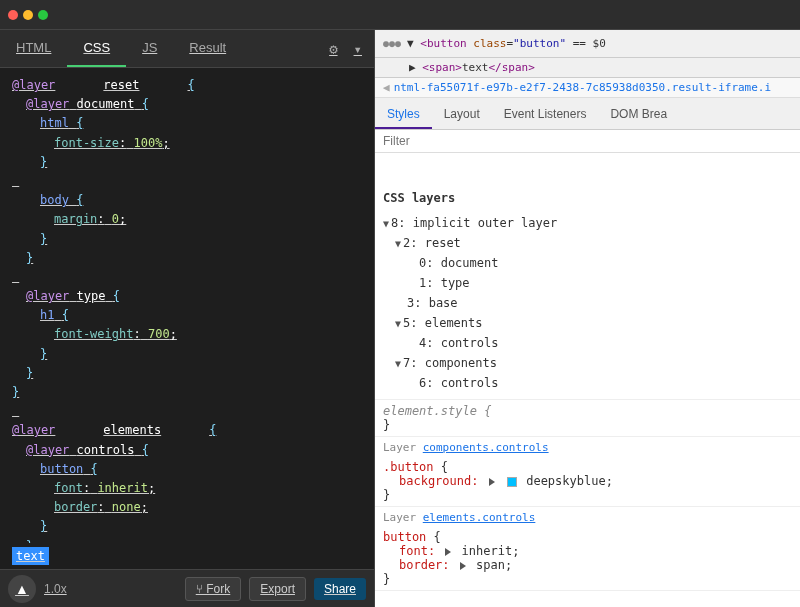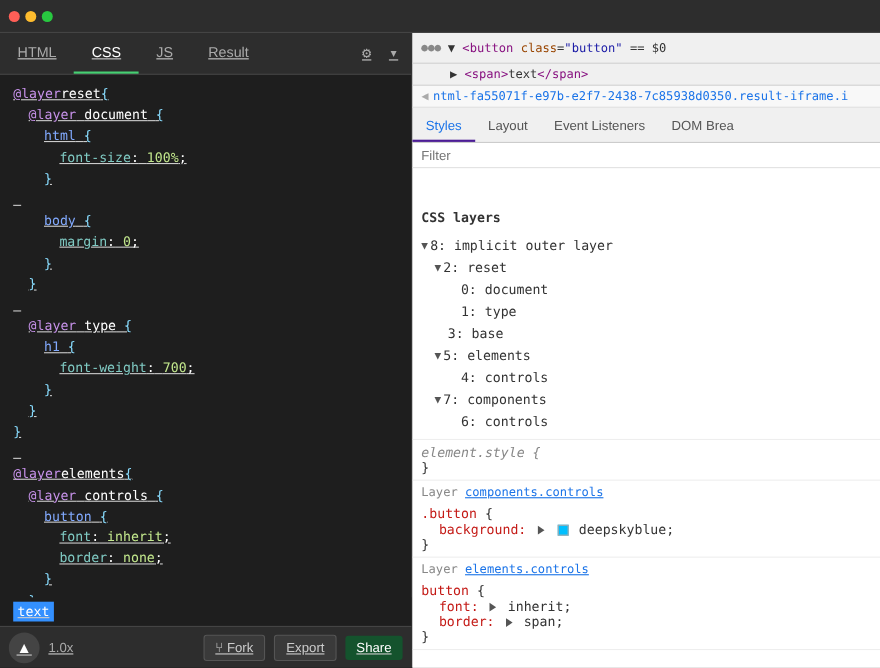--- a/index.html
+++ b/index.html
@@ -84,20 +84,21 @@
       flex: 1;
       overflow-y: auto;
       padding: 8px 0;
       font-size: 12px;
       line-height: 1.6;
     }
     .code-line {
       display: flex;
       padding: 0 12px;
       white-space: pre;
+      gap: 48px;
     }
 
     
     .kw-layer { color: #c792ea; }
     .kw-selector { color: #82aaff; }
     .kw-prop { color: #80cbc4; }
     .kw-value { color: #c3e88d; }
     .kw-punc { color: #89ddff; }
     .text-white { color: #fff; }
 
@@ -132,21 +133,21 @@
       background: #3a3a3a;
       border: 1px solid #555;
       color: #ccc;
       padding: 4px 10px;
       border-radius: 3px;
       cursor: pointer;
       font-size: 12px;
       font-family: sans-serif;
     }
     .btn-action-green {
-      background: #14532d;
+      background: #0c4a6e;
       border: none;
       color: #fff;
       padding: 4px 10px;
       border-radius: 3px;
       cursor: pointer;
       font-size: 12px;
       font-family: sans-serif;
     }
     .text-highlight {
       background: #3390ff;

